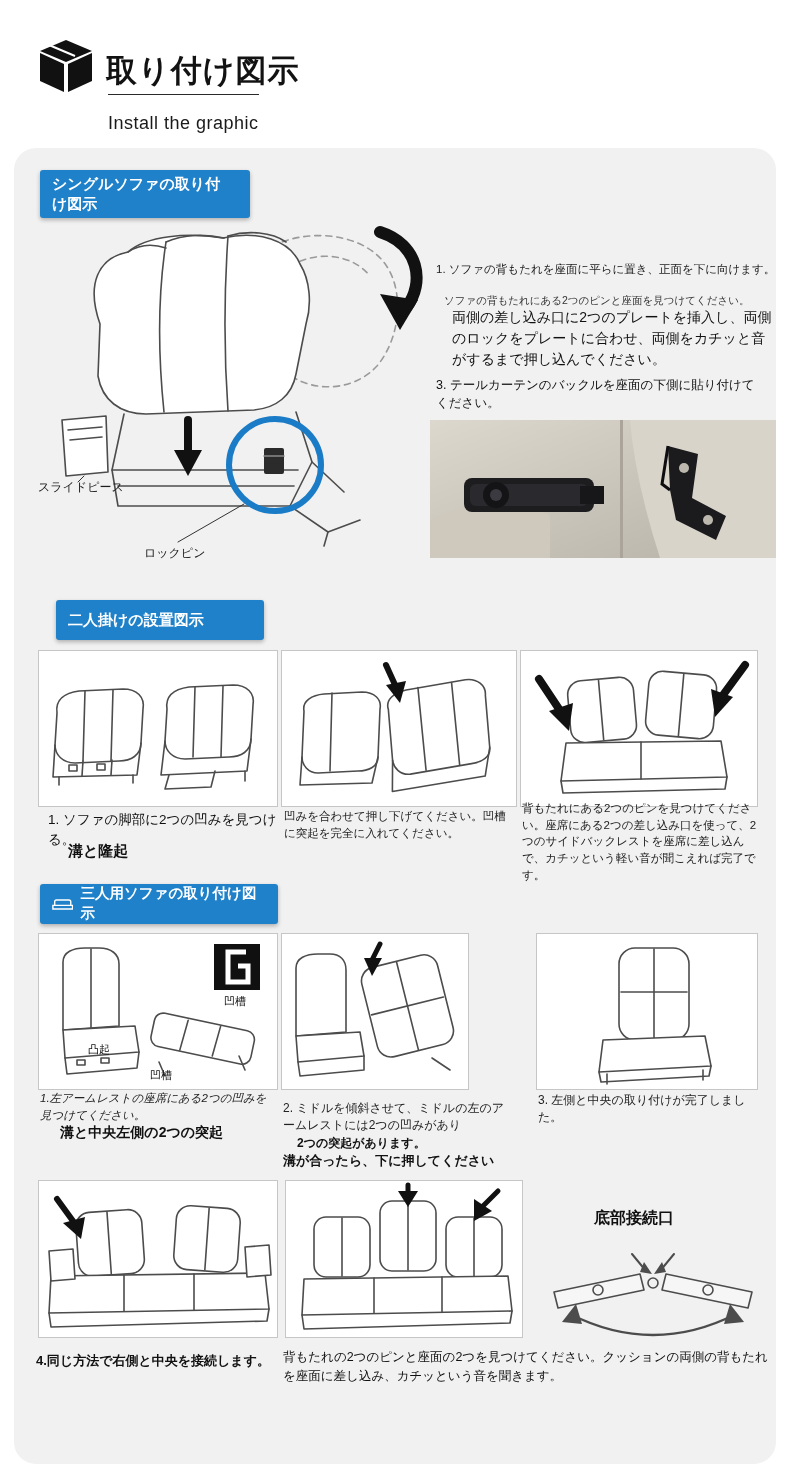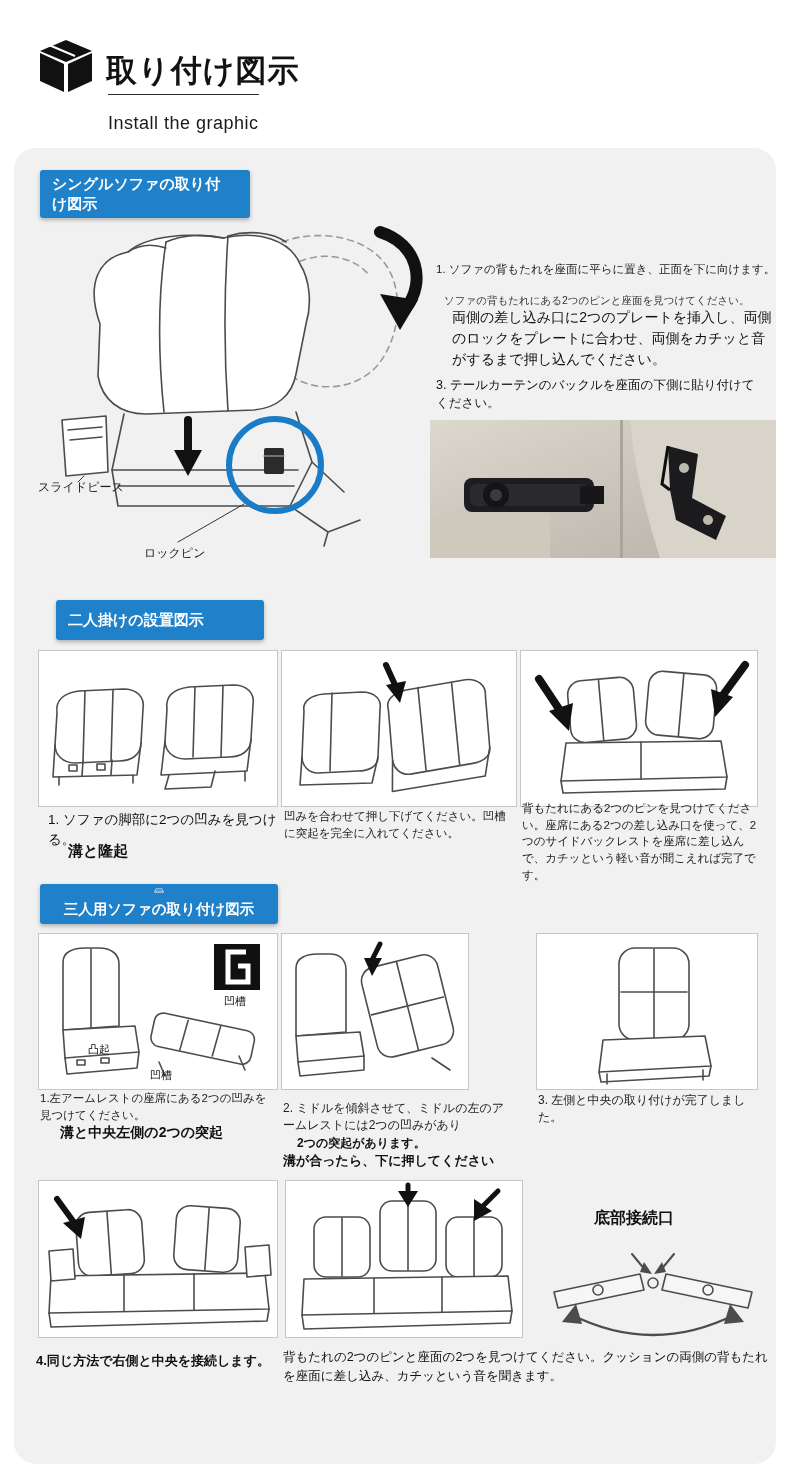--- a/index.html
+++ b/index.html
@@ -6,21 +6,21 @@
   html,body { background:#ffffff; }
   body { font-family:"Liberation Sans","DejaVu Sans",sans-serif; color:#1c1c1c; }
   .page { position:relative; width:790px; height:1474px; background:#fff; overflow:hidden; }
   .abs { position:absolute; }
   .panel { position:absolute; left:14px; top:148px; width:762px; height:1316px;
            background:#f1f1f2; border-radius:22px; }
   .badge { position:absolute; background:#1e81c9; color:#fff; font-weight:700;
            border-radius:3px; box-shadow:0 2px 4px rgba(0,0,0,.28);
            display:flex; flex-direction:column; justify-content:center;
            padding:4px 12px; line-height:1.35; }
-  .badge-row { flex-direction:column; align-items:center; gap:7px; }
+  .badge-row { flex-direction:row; align-items:center; gap:7px; }
   .box { position:absolute; background:#fff; border:1px solid #c6c6c6; }
   .t { position:absolute; line-height:1.45; }
   .bold { font-weight:700; }
   .blue { color:#1b7cc8; }
   .hdr-title { position:absolute; left:106px; top:50px; font-size:31px; font-weight:700; color:#121212; letter-spacing:1px; }
   .hdr-sub { position:absolute; left:108px; top:94px; font-size:18px; color:#1a1a1a;
              border-top:1.5px solid #2a2a2a; padding-top:18px; letter-spacing:.5px; }
   svg { display:block; }
   .line-art { stroke:#4c4c4c; fill:none; stroke-width:1.6; stroke-linecap:round; stroke-linejoin:round; }
 </style>
@@ -260,21 +260,21 @@
         <path d="M117,15 L117,105"></path>
           <path d="M84,58 L150,58"></path>
         <path fill="#fff" d="M66,106 L168,102 L174,132 L62,138 Z"></path>
         <path d="M62,138 L64,148 L172,142 L174,132"></path>
         <path d="M70,140 L70,150"></path>
           <path d="M166,136 L166,146"></path>
       </g>
     </svg>
   </div>
 
-  <div class="t" style="left:40px;top:1090px;width:236px;font-size:11.5px;color:#222;">1.左アームレストの座席にある2つの凹みを見つけてください。</div>
+  <div class="t" style="left:40px;top:1090px;width:236px;font-size:11.5px;color:#222;font-style:italic;">1.左アームレストの座席にある2つの凹みを見つけてください。</div>
   <div class="t bold" style="left:60px;top:1122px;font-size:14px;color:#111;">溝と中央左側の2つの突起</div>
   <div class="t" style="left:283px;top:1100px;width:232px;font-size:12px;color:#222;">2. ミドルを傾斜させて、ミドルの左のアームレストには2つの凹みがあり</div>
   <div class="t bold" style="left:297px;top:1135px;font-size:12px;color:#111;">2つの突起があります。</div>
   <div class="t bold" style="left:283px;top:1152px;width:232px;font-size:13px;color:#111;">溝が合ったら、下に押してください</div>
   <div class="t" style="left:538px;top:1092px;width:222px;font-size:12px;color:#222;">3. 左側と中央の取り付けが完了しました。</div>
 
   <div class="box" style="left:38px;top:1180px;width:240px;height:158px;">
     <svg viewBox="0 0 240 158" width="240" height="158">
       <g class="line-art">
         <g transform="rotate(-4 70 60)">

